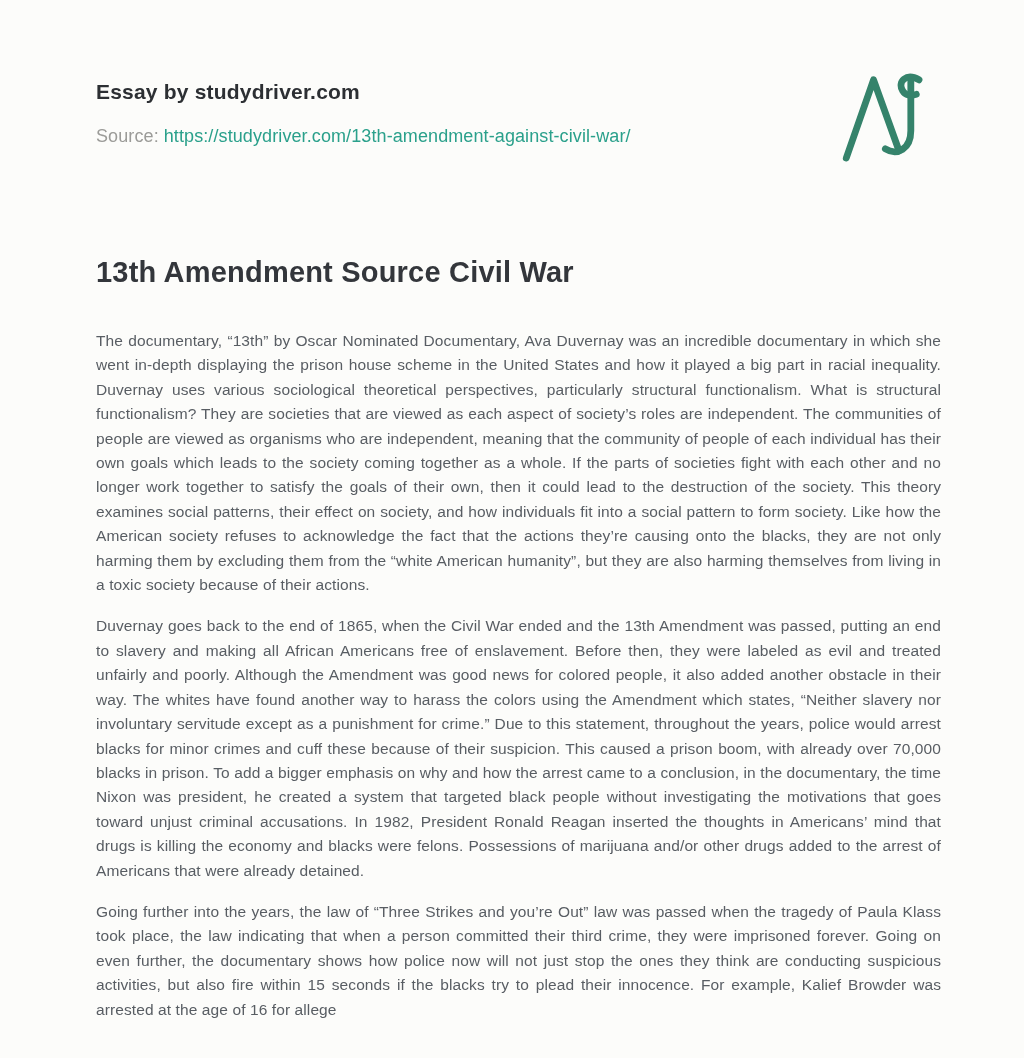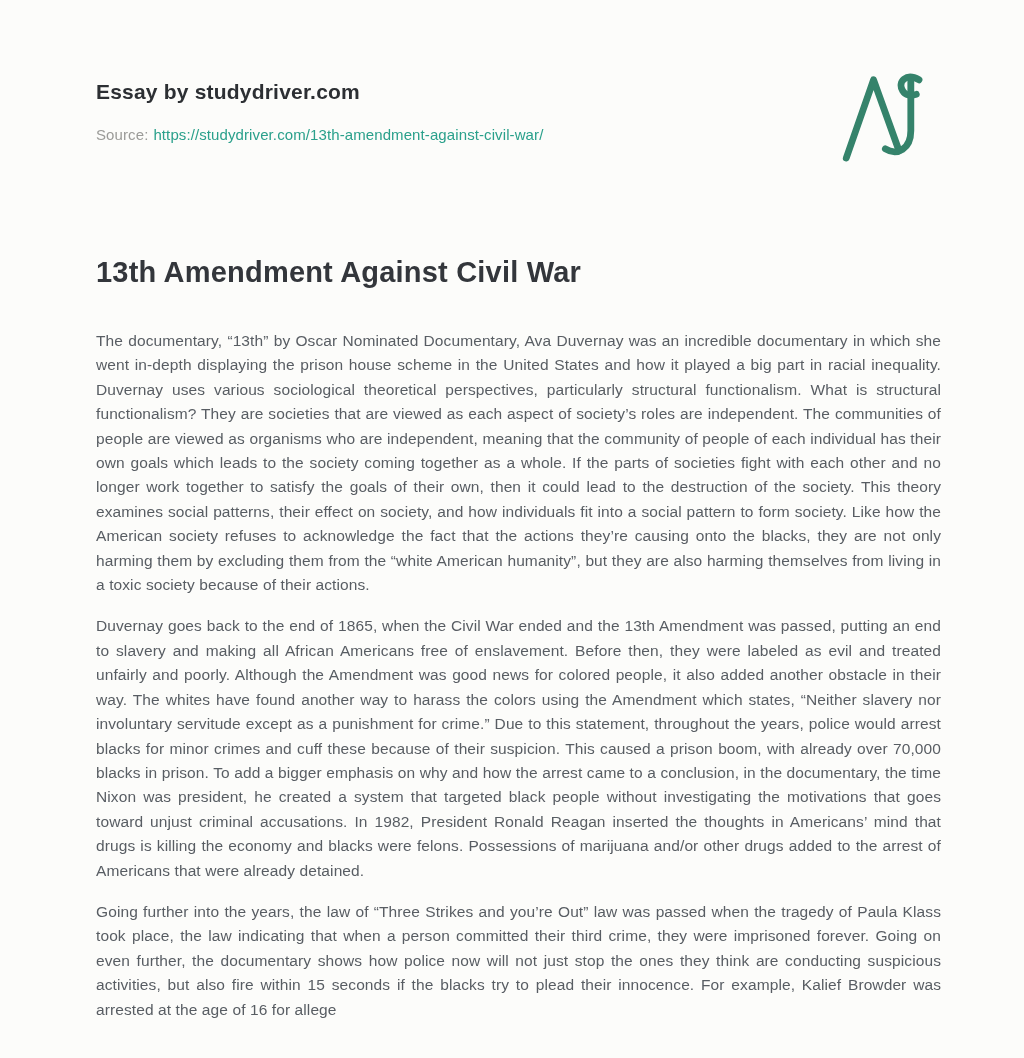--- a/index.html
+++ b/index.html
@@ -23,21 +23,21 @@
   }
   .essay-by {
     font-size: 21px;
     font-weight: 700;
     color: #2c2f33;
     letter-spacing: 0.2px;
     padding-top: 4px;
   }
   .source-line {
     margin-top: 22px;
-    font-size: 15px;
+    font-size: 18px;
     letter-spacing: 0.1px;
   }
   .source-label { color: #9b9b98; }
   .source-url {
     text-decoration: none;
     margin-left: 5px;
     cursor: pointer;
   }
   .logo { flex: 0 0 auto; margin-top: -4px; margin-right: 2px; }
   .article-title {
@@ -73,21 +73,21 @@
       <svg width="100" height="92" viewBox="0 0 110 100" aria-hidden="true">
         <g fill="none" stroke="#35836B" stroke-width="7.5" stroke-linecap="round" stroke-linejoin="round">
           <path d="M8 94 L38 8 L66 86"></path>
           <path d="M88 8 C74 0 64 10 70 20 C73 25 79 26 85 24"></path>
           <path d="M79 10 L79 64 C79 84 64 92 51 84"></path>
         </g>
       </svg>
     </div>
   </div>
 
-  <h1 class="article-title">13th Amendment Against Civil War</h1>
+  <h1 class="article-title">13th Amendment Source Civil War</h1>
 
   <div class="article-body">
       <p>The documentary, “13th” by Oscar Nominated Documentary, Ava Duvernay was an incredible documentary in which she went in-depth displaying the prison house scheme in the United States and how it played a big part in racial inequality. Duvernay uses various sociological theoretical perspectives, particularly structural functionalism. What is structural functionalism? They are societies that are viewed as each aspect of society’s roles are independent. The communities of people are viewed as organisms who are independent, meaning that the community of people of each individual has their own goals which leads to the society coming together as a whole. If the parts of societies fight with each other and no longer work together to satisfy the goals of their own, then it could lead to the destruction of the society. This theory examines social patterns, their effect on society, and how individuals fit into a social pattern to form society. Like how the American society refuses to acknowledge the fact that the actions they’re causing onto the blacks, they are not only harming them by excluding them from the “white American humanity”, but they are also harming themselves from living in a toxic society because of their actions.</p>
       <p>Duvernay goes back to the end of 1865, when the Civil War ended and the 13th Amendment was passed, putting an end to slavery and making all African Americans free of enslavement. Before then, they were labeled as evil and treated unfairly and poorly. Although the Amendment was good news for colored people, it also added another obstacle in their way. The whites have found another way to harass the colors using the Amendment which states, “Neither slavery nor involuntary servitude except as a punishment for crime.” Due to this statement, throughout the years, police would arrest blacks for minor crimes and cuff these because of their suspicion. This caused a prison boom, with already over 70,000 blacks in prison. To add a bigger emphasis on why and how the arrest came to a conclusion, in the documentary, the time Nixon was president, he created a system that targeted black people without investigating the motivations that goes toward unjust criminal accusations. In 1982, President Ronald Reagan inserted the thoughts in Americans’ mind that drugs is killing the economy and blacks were felons. Possessions of marijuana and/or other drugs added to the arrest of Americans that were already detained.</p>
       <p>Going further into the years, the law of “Three Strikes and you’re Out” law was passed when the tragedy of Paula Klass took place, the law indicating that when a person committed their third crime, they were imprisoned forever. Going on even further, the documentary shows how police now will not just stop the ones they think are conducting suspicious activities, but also fire within 15 seconds if the blacks try to plead their innocence. For example, Kalief Browder was arrested at the age of 16 for allege</p>
     </div>
 
 </div>
 
 </body></html>

